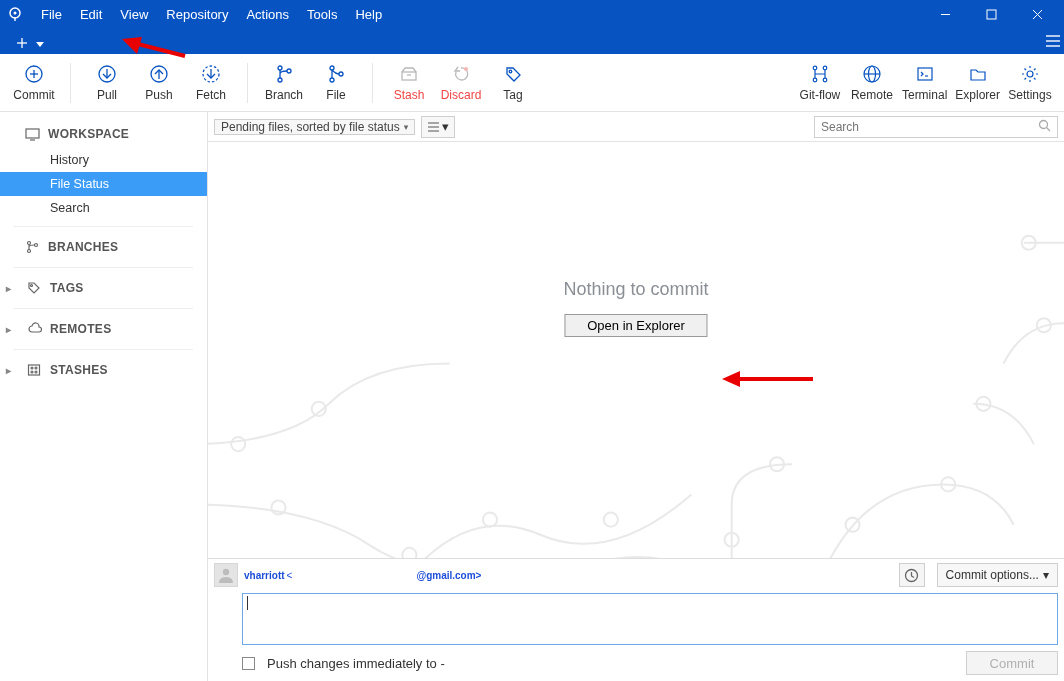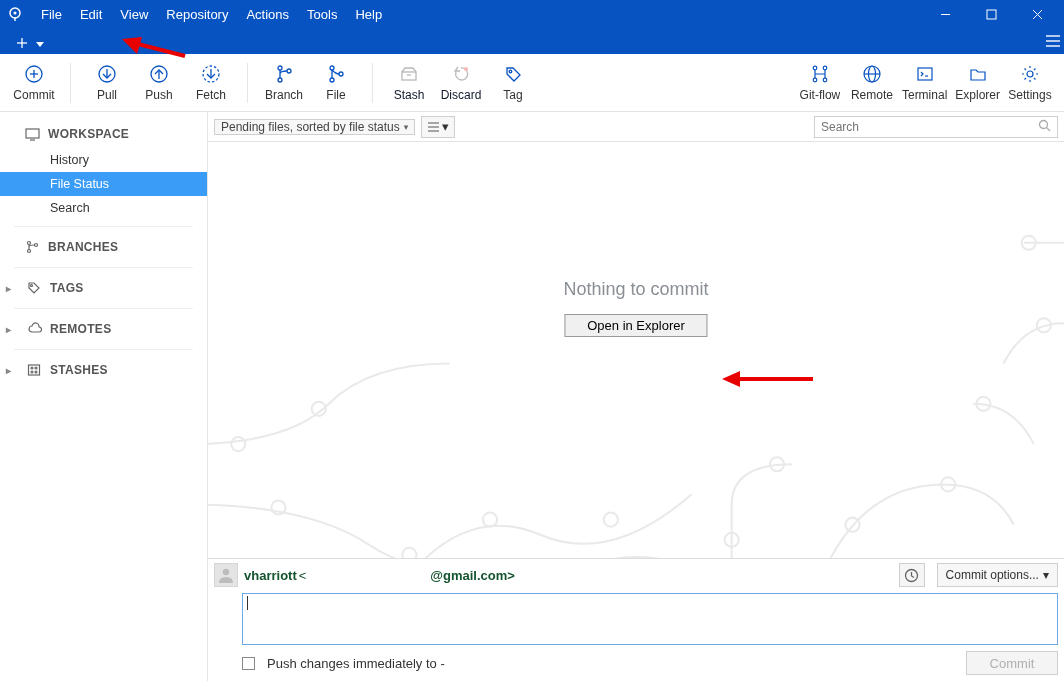--- a/index.html
+++ b/index.html
@@ -21,21 +21,21 @@
   .tab-highlight { position:absolute; border:2px solid #d00; top:-1px; left:-1px; width:124px; height:24px; pointer-events:none;}
   .tab-close { margin-left:auto; color:#666; font-size:15px;}
   .newtab { width:16px; height:16px; margin-left:10px; margin-bottom:3px; display:flex; align-items:center; justify-content:center; color:#fff;}
   .tab-menu { width:14px; margin-left:6px; margin-bottom:3px; color:#fff;}
 
   
   .toolbar { position:absolute; top:54px; left:0; right:0; height:58px; background:#fff; display:flex; align-items:center; padding: 0 8px; border-bottom:1px solid #e3e3e3;}
   .tool-group { display:flex; }
   .tool-btn { display:flex; flex-direction:column; align-items:center; justify-content:center; min-width:52px; height:54px; padding:0 4px; color:#333; gap:3px;}
   .tool-btn .ticon { width:22px; height:22px; display:flex; align-items:center;justify-content:center; color:#0753c2;}
-  .tool-btn.disabled { color:#0f172a; }
+  .tool-btn.disabled { color:#ef4444; }
   .tool-btn.disabled .ticon { color:#b8b8b8; }
   .tool-sep { width:1px; height:40px; background:#e6e6e6; margin: 0 10px;}
   .tool-right { margin-left:auto; display:flex;}
   .tool-label{font-size:12px;}
 
   
   .body-wrap { position:absolute; top:112px; bottom:0; left:0; right:0; display:flex; }
   .sidebar { width:208px; background:#fff; border-right:1px solid #e3e3e3; padding-top:8px; }
   .sect { }
   .sect-hdr { display:flex; align-items:center; gap:8px; padding:6px 6px 6px 24px; color:#555; font-size:12px; letter-spacing:0.3px; font-weight:600; }
@@ -60,21 +60,21 @@
   .empty-msg { position:absolute; left:50%; top:40%; transform:translate(-50%,-50%); text-align:center;}
   .empty-msg .etitle { color:#8a8f95; font-size:18px; margin-bottom:14px;}
   .open-btn { border:1px solid #9a9a9a; background:#f0f0f0; padding:3px 22px; font-size:13px; }
 
   
   .arrow { position:absolute; pointer-events:none;}
   
   .bottom-pane { border-top:1px solid #ddd; background:#fff; }
   .author-row { display:flex; align-items:center; padding:4px 6px; gap:6px;}
   .avatar { width:24px; height:24px; background:#e4e4e4; border:1px solid #d6d6d6; display:flex; align-items:center; justify-content:center;}
-  .author-text { font-size:13px; font-weight:600; color:#14532d; display:flex; gap:2px;}
+  .author-text { font-size:10px; font-weight:600; color:#1d4ed8; display:flex; gap:2px;}
   .history-btn { margin-left:auto; width:26px; height:24px; border:1px solid #cfcfcf; background:#f5f5f5; display:flex;align-items:center;justify-content:center;}
   .commit-opts { height:24px; border:1px solid #cfcfcf; background:#f7f7f7; display:flex; align-items:center; padding:0 8px; font-size:12px; gap:4px; margin-left:6px;}
   .commit-msg { margin:2px 6px 6px 34px; height:52px; border:1px solid #6fa8e6; background:#fff; padding:2px 4px;}
   .commit-msg .cursor { display:inline-block; width:1px; height:14px; background:#333;}
   .push-row { display:flex; align-items:center; padding:0 6px 6px 34px; gap:12px;}
   .chk { width:13px; height:13px; border:1px solid #888; background:#fff;}
   .commit-btn { margin-left:auto; width:92px; height:24px; border:1px solid #cfcfcf; background:#f4f4f4; color:#b0b0b0; display:flex; align-items:center; justify-content:center; font-size:13px;}
 </style>
 </head>
 <body>

